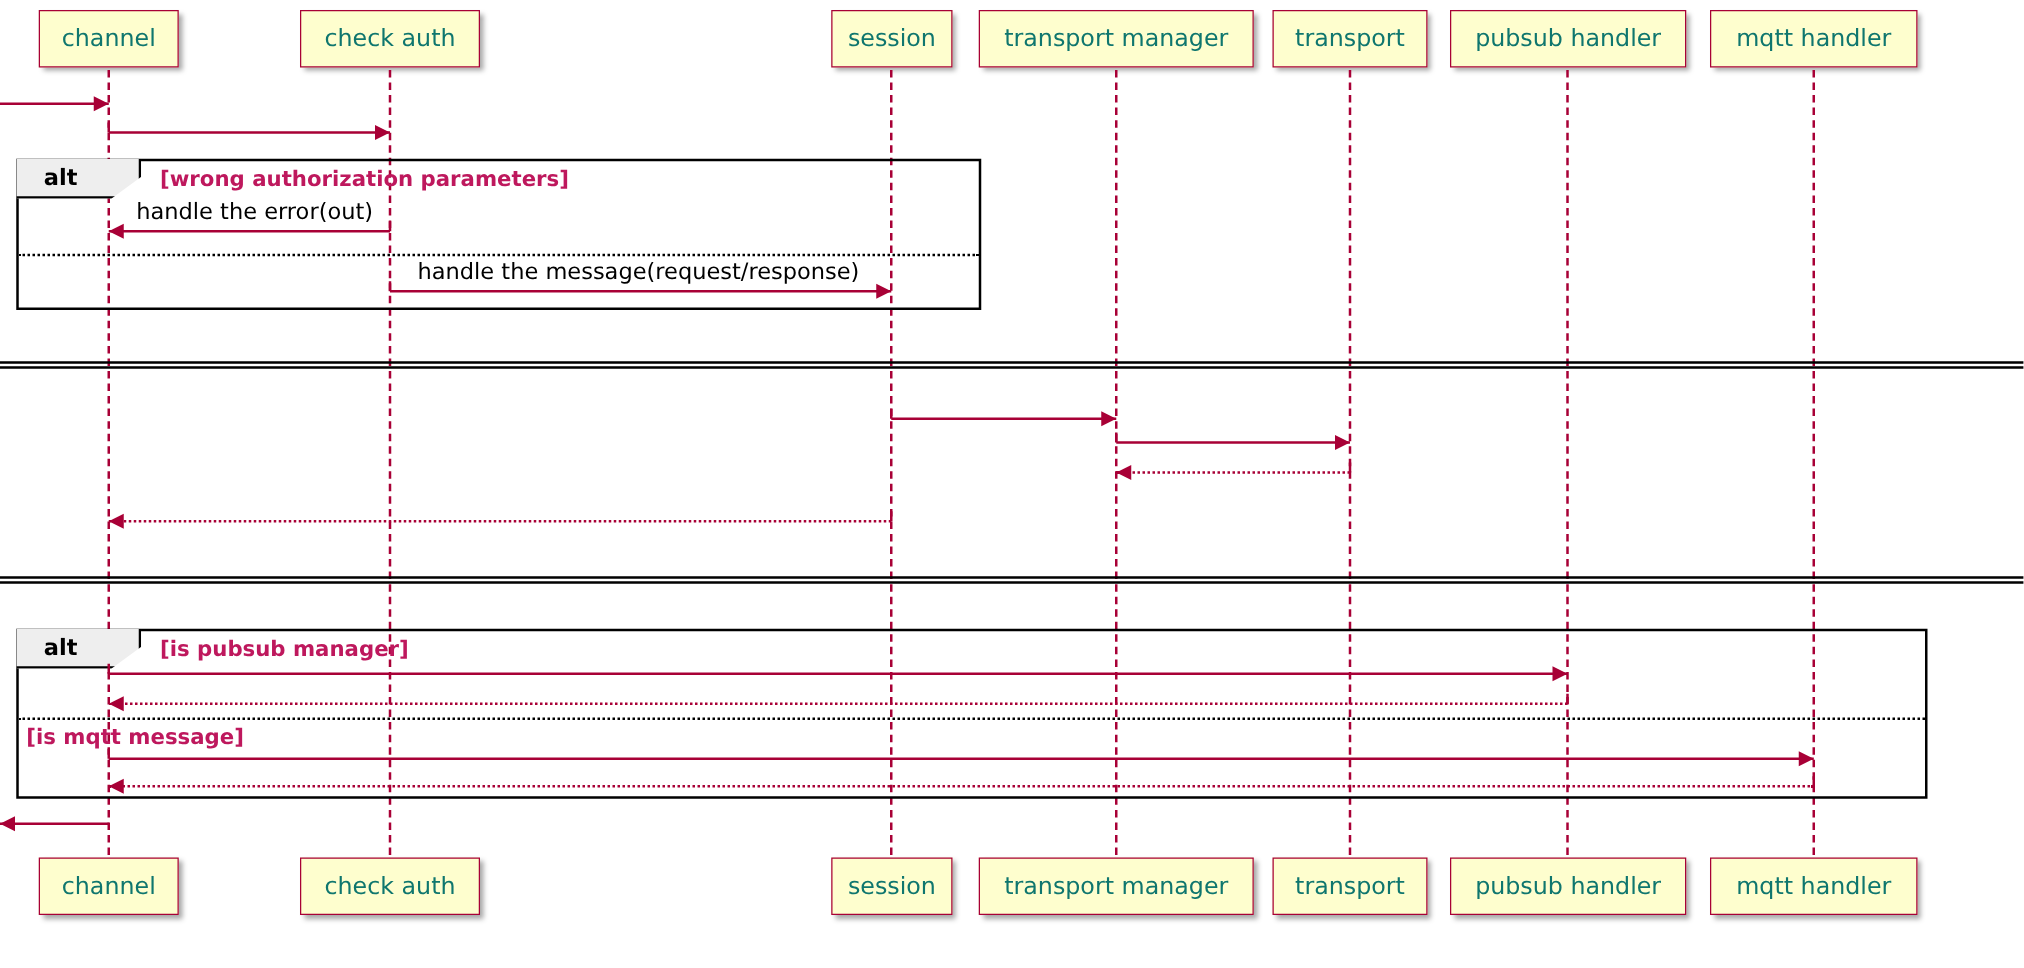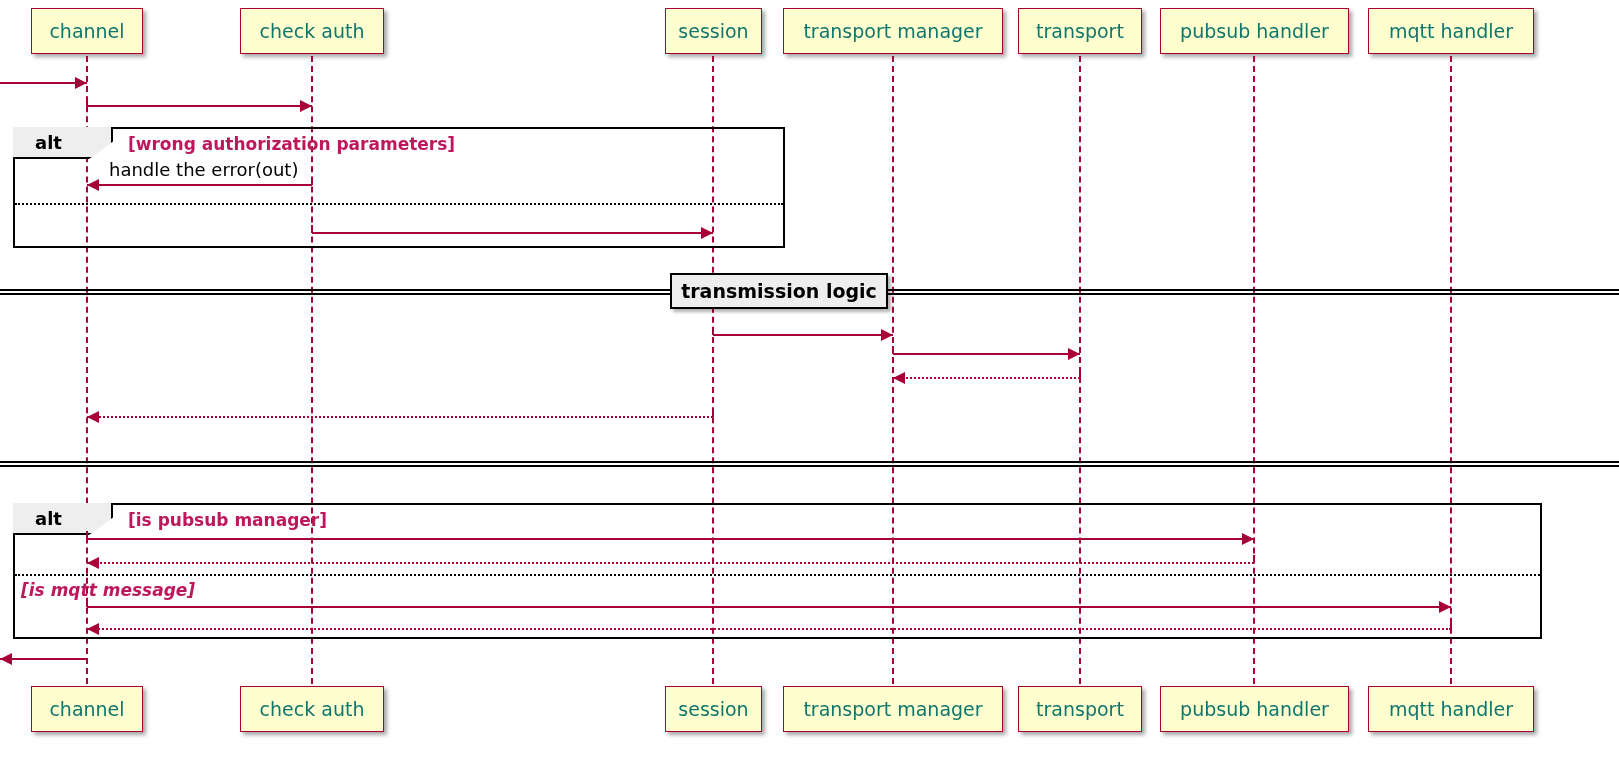--- a/index.html
+++ b/index.html
@@ -103,40 +103,38 @@
       <span>alt</span>
     </div>
     <div class="groupcond" style="left: 128px; top: 134px;">[wrong authorization parameters]</div>
     <div class="groupdiv" style="left: 15px; top: 203px; width: 768px;"></div>
     <div class="group" style="left: 13px; top: 503px; width: 1529px; height: 136px;"></div>
     <div class="grouphdr" style="left: 13px; top: 503px; width: 100px;">
       <span>alt</span>
     </div>
     <div class="groupcond" style="left: 128px; top: 510px;">[is pubsub manager]</div>
     <div class="groupdiv" style="left: 15px; top: 574px; width: 1525px;"></div>
-    <div class="groupcond" style="left: 21px; top: 580px; font-style: italic;">[is mqtt message]</div>
+    <div class="groupcond" style="left: 21px; top: 580px;">[is mqtt message]</div>
     <div class="divline" style="left: 0px; top: 289px; width: 1619px; box-shadow: none;"></div>
     <div class="divline" style="left: 0px; top: 293px; width: 1619px; box-shadow: none;"></div>
-    <div class="divbox" style="left: 670px; top: 273px; width: 218px; height: 36px;">
-      <span>transmission logic</span>
-    </div>
     <div class="divline" style="left: 0px; top: 461px; width: 1619px; box-shadow: none;"></div>
     <div class="divline" style="left: 0px; top: 465px; width: 1619px; box-shadow: none;"></div>
     <div class="msg" style="left: 0px; top: 82px; width: 87px;"></div>
     <div class="arrowhead right" style="left: 75px; top: 77px;"></div>
     <div class="msg" style="left: 87px; top: 105px; width: 225px;"></div>
     <div class="stub" style="left: 86px; top: 98px; height: 8px;"></div>
     <div class="arrowhead right" style="left: 300px; top: 100px;"></div>
     <div class="msg" style="left: 87px; top: 184px; width: 225px;"></div>
     <div class="stub" style="left: 311px; top: 177px; height: 8px;"></div>
     <div class="arrowhead left" style="left: 87px; top: 179px;"></div>
     <div class="msglabel" style="left: 109px; top: 159px;">handle the error(out)</div>
     <div class="msg" style="left: 312px; top: 232px; width: 401px;"></div>
     <div class="stub" style="left: 311px; top: 225px; height: 8px;"></div>
     <div class="arrowhead right" style="left: 701px; top: 227px;"></div>
+    <div class="msglabel" style="left: 334px; top: 207px;">handle the message(request/response)</div>
     <div class="msg" style="left: 713px; top: 334px; width: 180px;"></div>
     <div class="stub" style="left: 712px; top: 327px; height: 8px;"></div>
     <div class="arrowhead right" style="left: 881px; top: 329px;"></div>
     <div class="msg" style="left: 893px; top: 353px; width: 187px;"></div>
     <div class="stub" style="left: 892px; top: 346px; height: 8px;"></div>
     <div class="arrowhead right" style="left: 1068px; top: 348px;"></div>
     <div class="msg dotted" style="left: 893px; top: 377px; width: 187px;"></div>
     <div class="stub" style="left: 1079px; top: 370px; height: 8px;"></div>
     <div class="arrowhead left" style="left: 893px; top: 372px;"></div>
     <div class="msg dotted" style="left: 87px; top: 416px; width: 626px;"></div>

